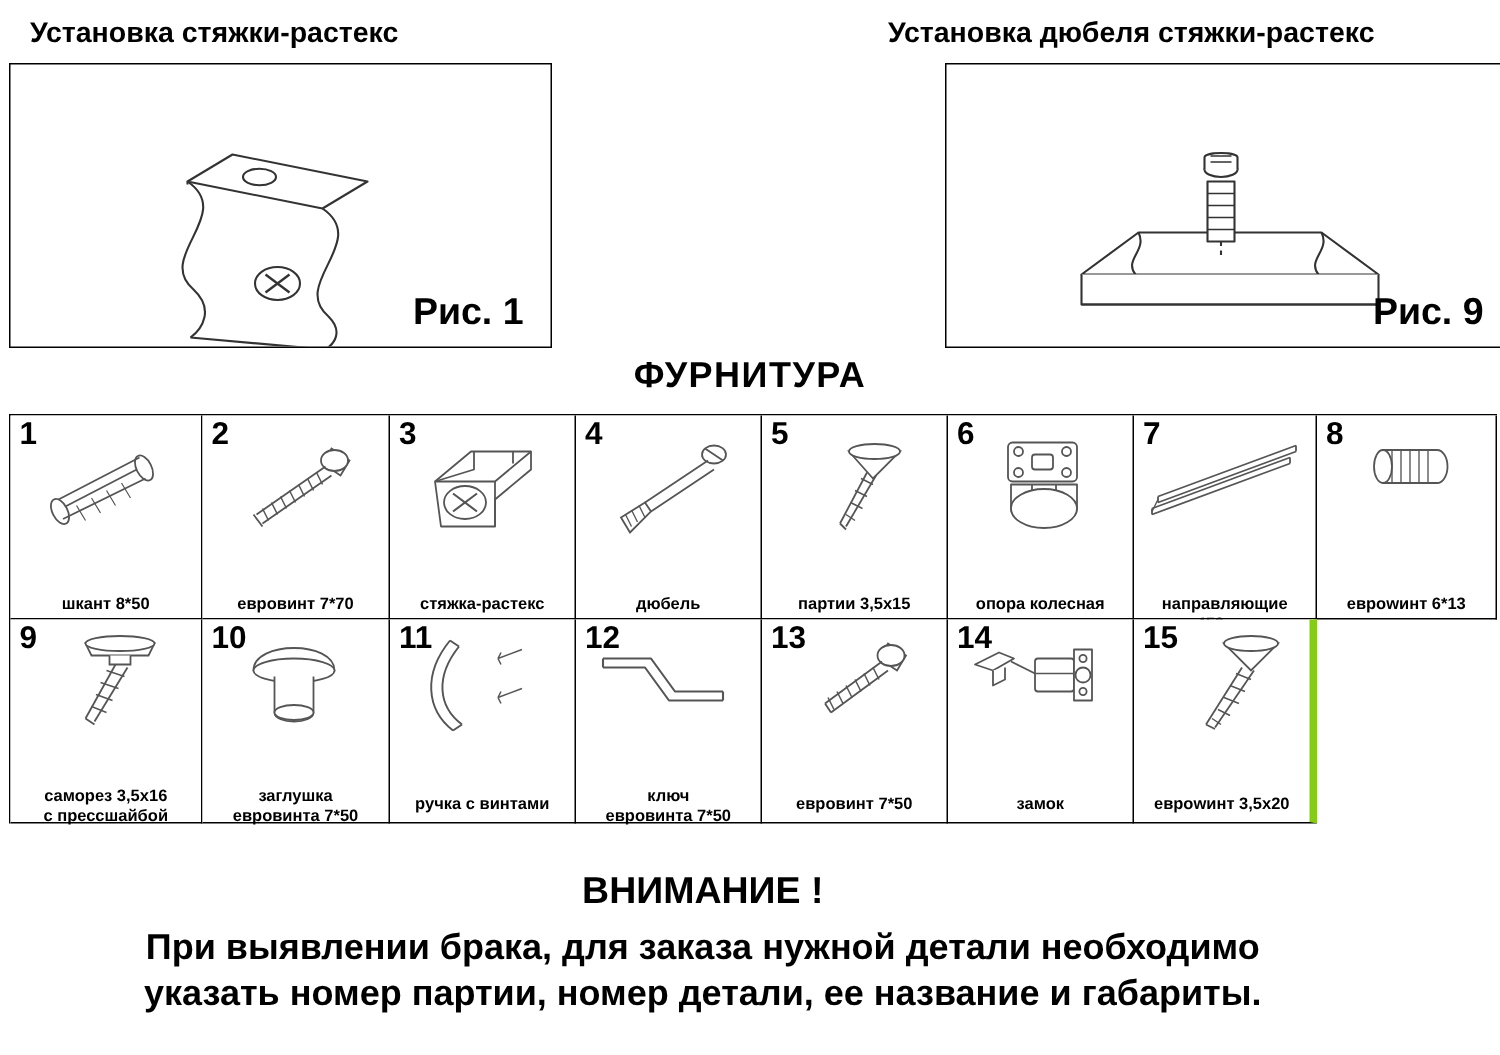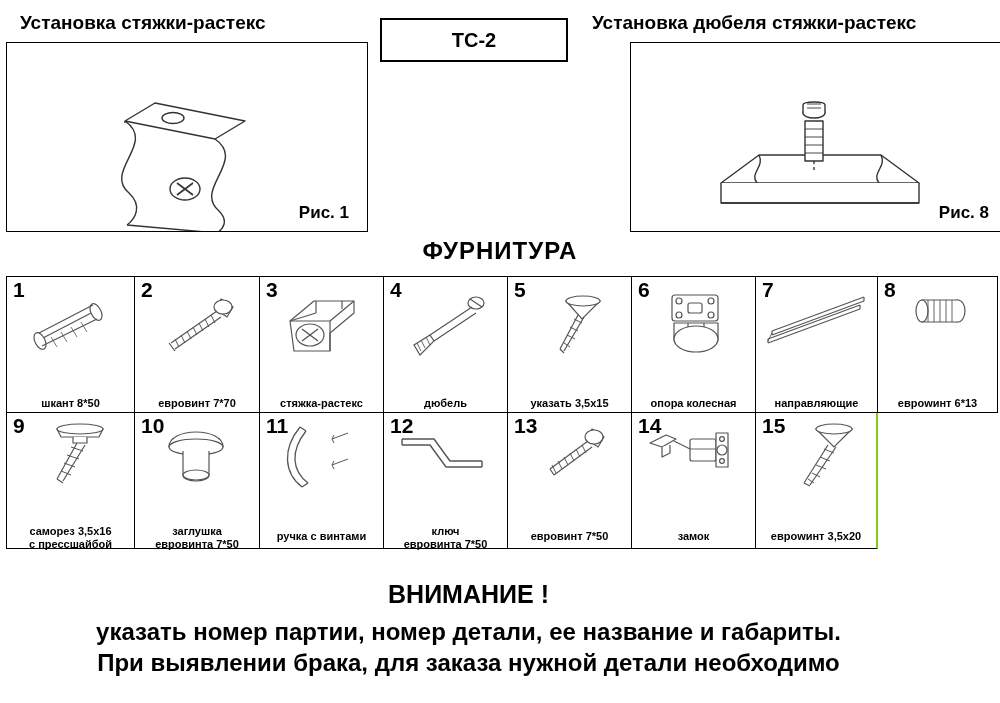--- a/index.html
+++ b/index.html
@@ -52,21 +52,21 @@
     position: absolute;
     border: 1px solid #000;
     box-sizing: border-box;
     background: #fff;
   }
   #fig1-box { left: 6px; top: 42px; width: 362px; height: 190px; }
   #fig2-box { left: 630px; top: 42px; width: 372px; height: 190px; }
 
   .fig-caption {
     position: absolute;
-    font-size: 17px;
+    font-size: 25px;
     font-weight: bold;
   }
   #fig1-caption { right: 18px; bottom: 8px; }
   #fig2-caption { right: 12px; bottom: 8px; }
 
   
   #furniture-heading {
     position: absolute;
     top: 237px;
     left: 0;
@@ -145,23 +145,20 @@
 
   svg { display: block; }
 </style>
 </head>
 <body>
 
 <div class="top-row">
 
   <div class="fig-title" id="fig1-title">Установка стяжки-растекс</div>
 
-  <div class="code-box">
-    <span>ТС-2</span>
-  </div>
 
   <div class="fig-title" id="fig2-title">Установка дюбеля стяжки-растекс</div>
 
   <div class="fig-box" id="fig1-box">
     <svg width="360" height="188" viewBox="0 0 360 188">
       <g fill="none" stroke="#333" stroke-width="1.4" stroke-linejoin="round">
 
         <path d="M118 78 L148 60 L238 78 L208 96 Z" fill="#fff"></path>
 
         <path d="M118 78 C 150 100, 96 128, 122 150 C 136 163, 128 176, 120 182" fill="#fff"></path>
@@ -197,21 +194,21 @@
         <rect x="174" y="78" width="18" height="40" fill="#fff"></rect>
         <path d="M174 86 L192 86 M174 94 L192 94 M174 102 L192 102 M174 110 L192 110" stroke-width="0.9"></path>
 
         <ellipse cx="183" cy="70" rx="11" ry="5" fill="#fff"></ellipse>
         <path d="M172 70 L172 62 C 172 58, 194 58, 194 62 L194 70" fill="#fff"></path>
         <path d="M176 61 L190 61 M176 65 L190 65" stroke-width="0.9"></path>
 
         <path d="M183 118 L183 130" stroke-dasharray="3,3"></path>
       </g>
     </svg>
-    <div class="fig-caption" id="fig2-caption">Рис. 8</div>
+    <div class="fig-caption" id="fig2-caption">Рис. 9</div>
   </div>
 </div>
 
 <div id="furniture-heading">ФУРНИТУРА</div>
 
 <div id="parts-grid">
 
   <div class="parts-row">
 
     <div class="part-cell" style="width:128px">
@@ -299,21 +296,21 @@
             <ellipse cx="75" cy="24" rx="17" ry="5" fill="#fff"></ellipse>
             <path d="M70 38 L52 72"></path>
             <path d="M76 40 L56 74"></path>
             <g stroke-width="1">
               <path d="M66 42 L74 46 M62 50 L70 54 M59 58 L67 62 M56 66 L62 70"></path>
             </g>
             <path d="M52 72 L56 76"></path>
           </g>
         </svg>
       </div>
-      <div class="part-label">указать 3,5х15</div>
+      <div class="part-label">партии 3,5х15</div>
     </div>
 
     <div class="part-cell" style="width:124px">
       <div class="part-num">6</div>
       <div class="part-art">
         <svg width="122" height="96" viewBox="0 0 122 96">
           <g fill="none" stroke="#555" stroke-width="1.2" stroke-linejoin="round">
             <rect x="40" y="18" width="46" height="26" rx="3" fill="#fff"></rect>
             <circle cx="47" cy="24" r="3"></circle>
             <circle cx="79" cy="24" r="3"></circle>
@@ -474,21 +471,21 @@
             <path d="M84 20 L96 20 L96 54 L84 54 Z" fill="#fff"></path>
             <circle cx="90" cy="26" r="2.4"></circle>
             <circle cx="90" cy="48" r="2.4"></circle>
             <circle cx="90" cy="37" r="5"></circle>
           </g>
         </svg>
       </div>
       <div class="part-label">замок</div>
     </div>
 
-    <div class="part-cell" style="width:122px;border-right:2px solid #84cc16">
+    <div class="part-cell" style="width:122px;border-right:5px solid #84cc16">
       <div class="part-num">15</div>
       <div class="part-art">
         <svg width="120" height="88" viewBox="0 0 120 88">
           <g fill="none" stroke="#555" stroke-width="1.2">
             <path d="M60 16 L96 16 L78 34 Z" fill="#fff"></path>
             <ellipse cx="78" cy="16" rx="18" ry="5" fill="#fff"></ellipse>
             <path d="M72 32 L48 70"></path>
             <path d="M80 34 L54 72"></path>
             <g stroke-width="1">
               <path d="M68 36 L78 40 M64 44 L74 48 M60 52 L70 56 M56 60 L64 64 M52 66 L58 70"></path>
@@ -497,15 +494,15 @@
           </g>
         </svg>
       </div>
       <div class="part-label">еврowинт 3,5х20</div>
     </div>
   </div>
 </div>
 
 <div id="warning-block">
   <div id="warning-title">ВНИМАНИЕ !</div>
+  <div class="warning-line">При выявлении брака, для заказа нужной детали необходимо</div>
   <div class="warning-line">указать номер партии, номер детали, ее название и габариты.</div>
-  <div class="warning-line">При выявлении брака, для заказа нужной детали необходимо</div>
 </div>
 
 </body></html>

